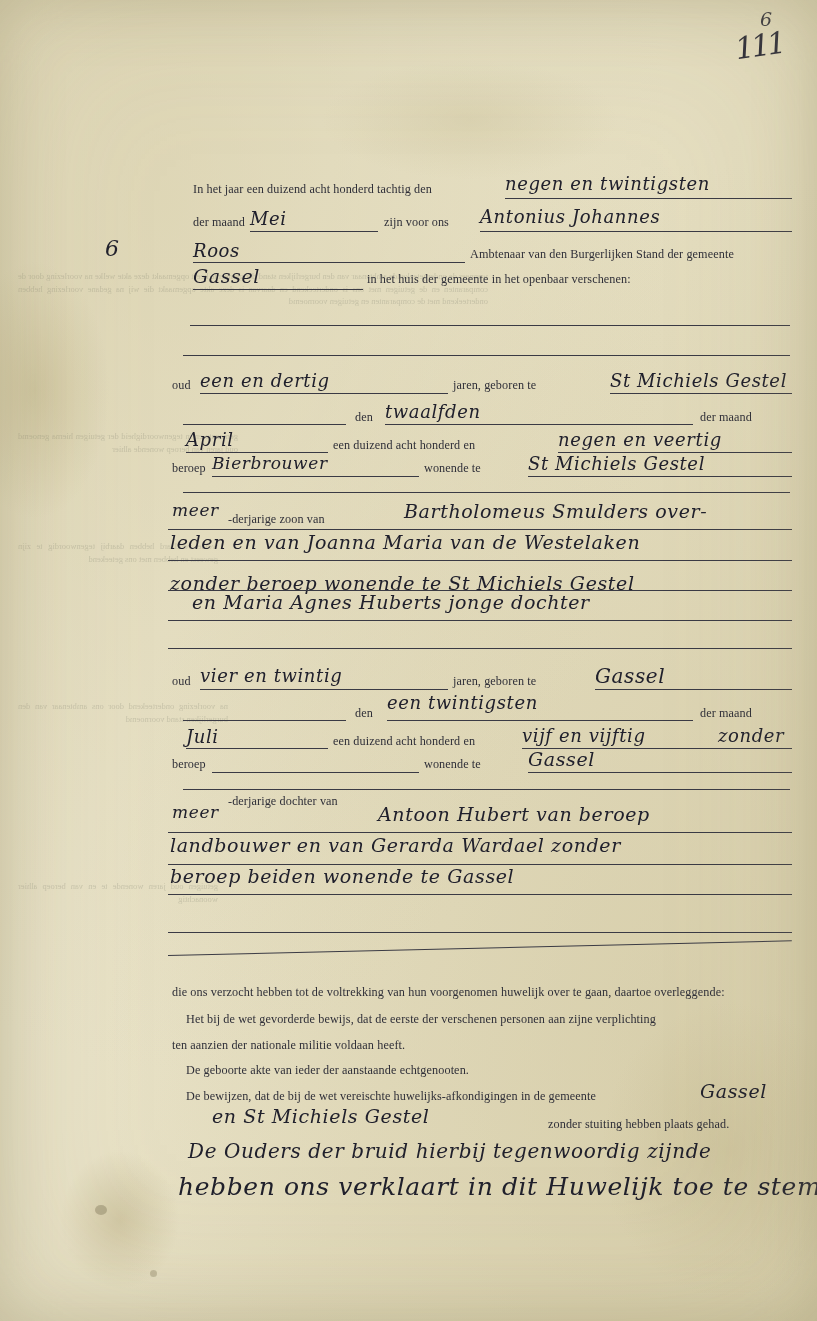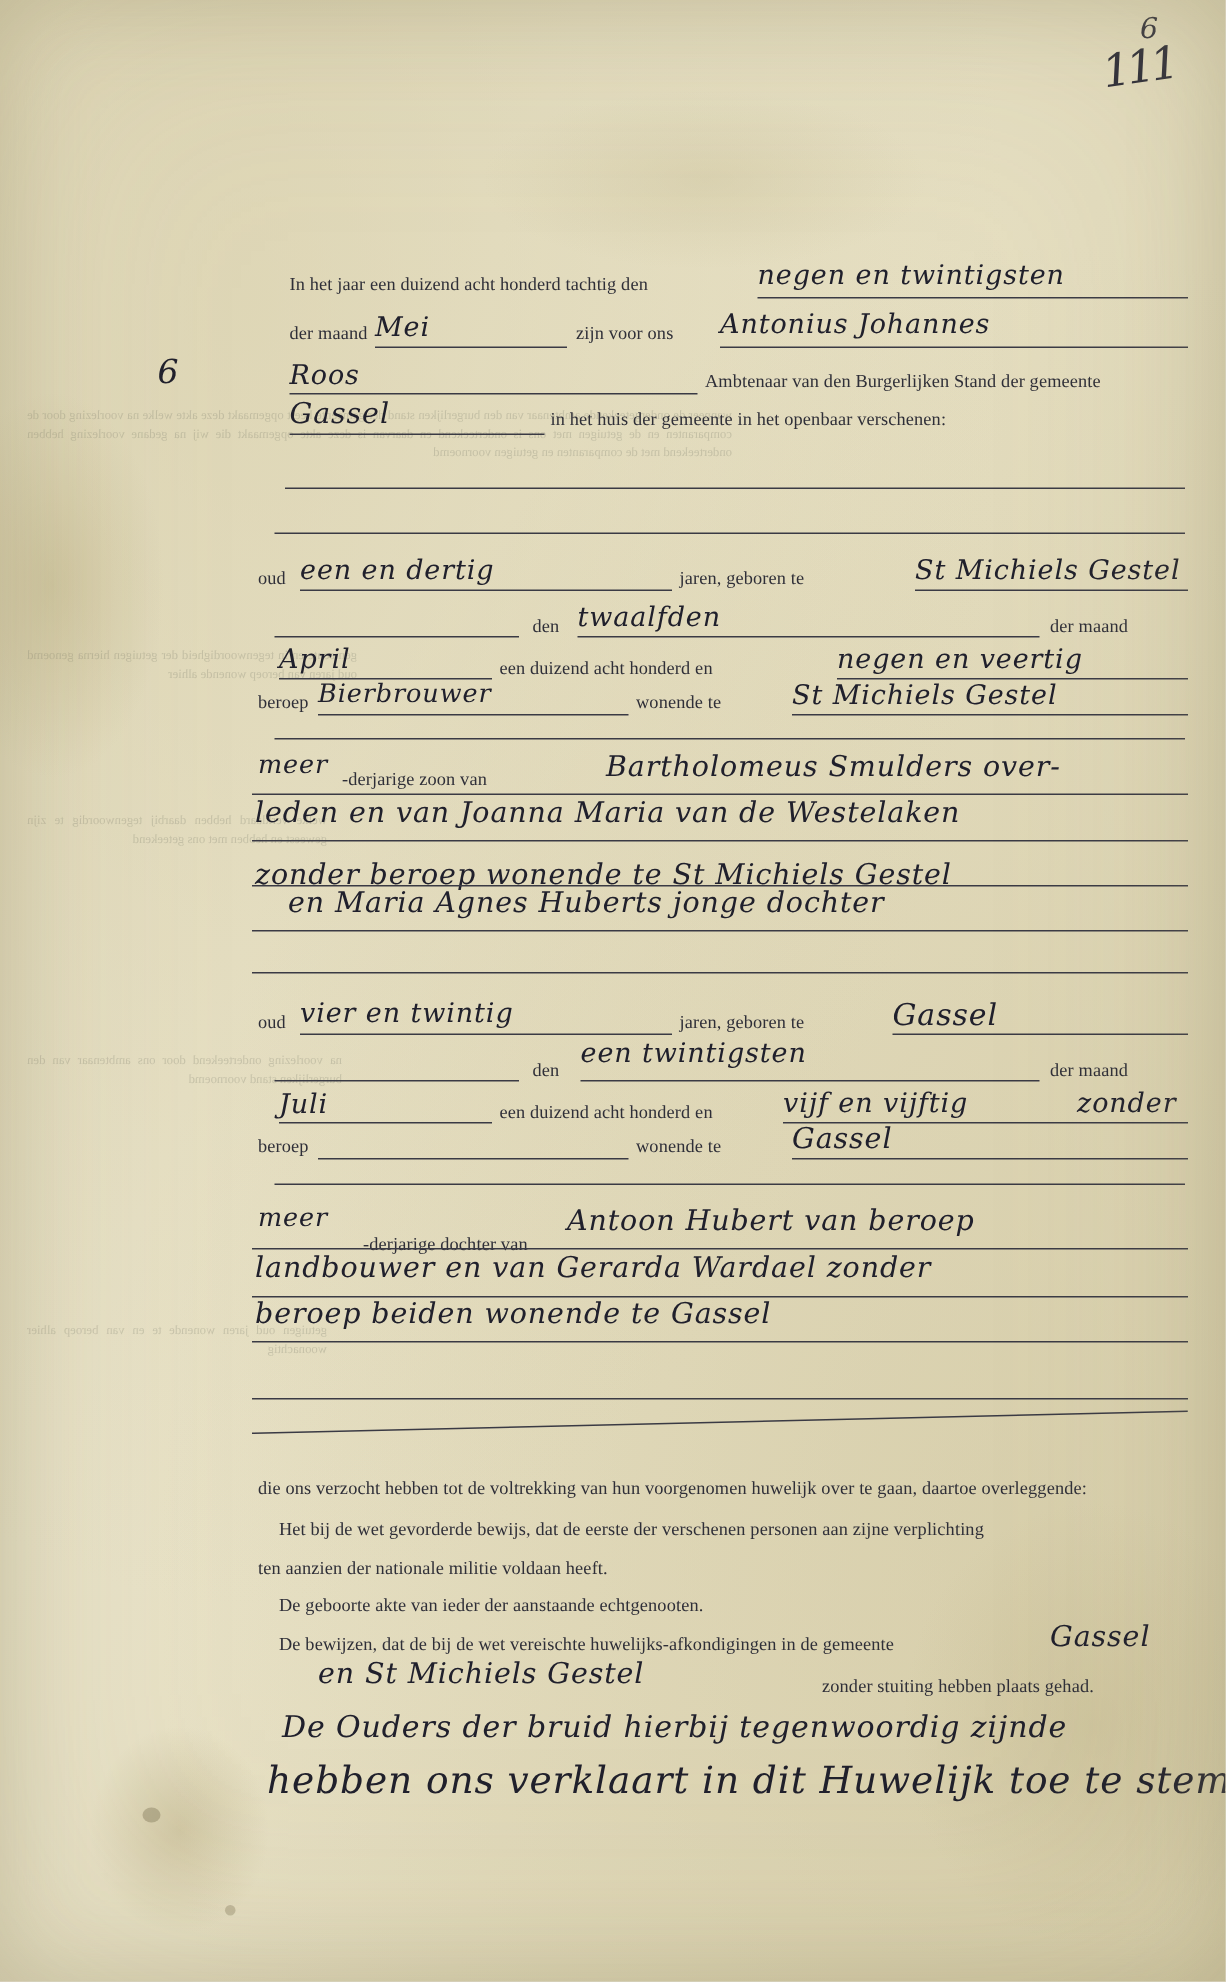--- a/index.html
+++ b/index.html
@@ -195,21 +195,21 @@
   <div class="rule" style="left:522px; top:748px; width:270px;"></div>
 
   <div class="pr" style="left:172px; top:757px;">beroep</div>
   <div class="rule" style="left:212px; top:772px; width:207px;"></div>
   <div class="pr" style="left:424px; top:757px;">wonende te</div>
   <div class="hw ink" style="left:528px; top:748px; font-size:19px;">Gassel</div>
   <div class="rule" style="left:528px; top:772px; width:264px;"></div>
   <div class="rule" style="left:183px; top:789px; width:607px;"></div>
 
   <div class="hw ink" style="left:172px; top:802px; font-size:17px;">meer</div>
-  <div class="pr" style="left:228px; top:822px;margin-left:14px;">-derjarige dochter van</div>
+  <div class="pr" style="left:228px; top:794px;">-derjarige dochter van</div>
   <div class="hw ink" style="left:378px; top:803px; font-size:19px;">Antoon Hubert van beroep</div>
   <div class="rule" style="left:168px; top:832px; width:624px;"></div>
 
   <div class="hw ink" style="left:170px; top:834px; font-size:19px;">landbouwer en van Gerarda Wardael zonder</div>
   <div class="rule" style="left:168px; top:864px; width:624px;"></div>
 
   <div class="hw ink" style="left:170px; top:865px; font-size:19px;">beroep beiden wonende te Gassel</div>
   <div class="rule" style="left:168px; top:894px; width:624px;"></div>
 
   <div class="rule" style="left:168px; top:932px; width:624px;"></div>

